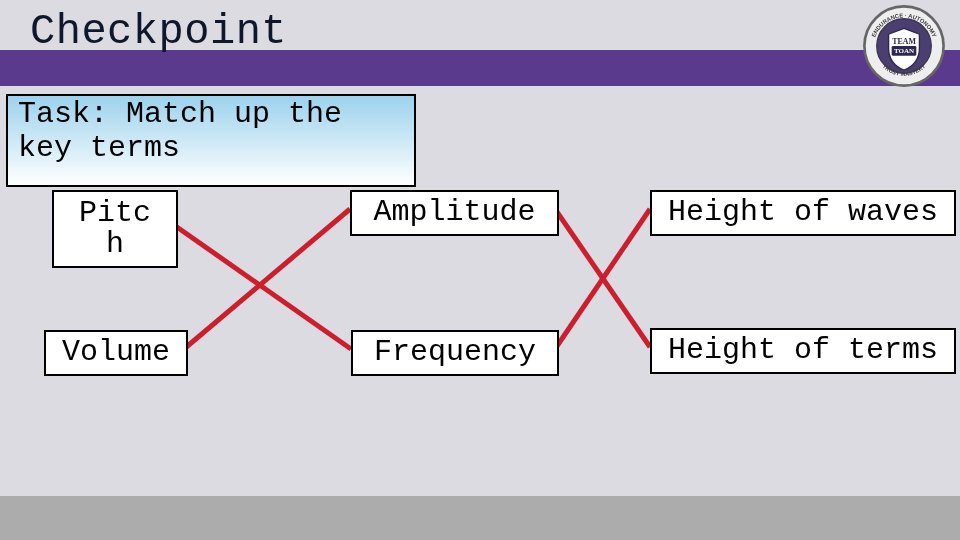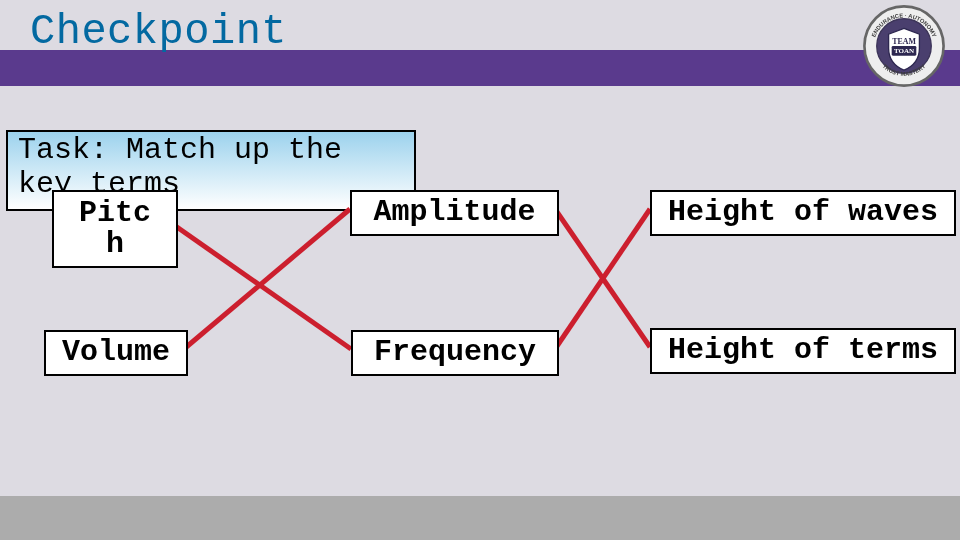--- a/index.html
+++ b/index.html
@@ -17,58 +17,56 @@
   }
   .purple-band {
     position: absolute;
     top: 50px; left: 0; width: 960px; height: 36px;
     background: #5a3a8d;
   }
   .title {
     position: absolute;
     top: 8px; left: 30px;
     font-size: 42px;
-    color: #0369a1;
+    color: #0f172a;
     letter-spacing: 0.5px;
   }
   .footer-bar {
     position: absolute;
     left: 0; bottom: 0; width: 960px; height: 44px;
     background: #a8a8a8;
     opacity: 0.93;
   }
   .task {
     position: absolute;
     top: 94px; left: 6px;
     width: 386px;
     border: 2px solid #000;
     background: linear-gradient(180deg, #9cd2ed 0%, #ffffff 100%);
     font-size: 30px;
-    padding: 2px 10px 8px 10px;
+    padding: 2px 10px 20px 10px;
     line-height: 1.12;
-    margin-top: 36px;
   }
   .term {
     position: absolute;
     border: 2px solid #000;
     background: #fff;
     z-index: 3;
     font-size: 30px;
     text-align: center;
     display: flex;
     align-items: center;
     justify-content: center;
     padding: 2px 0;
   }
   .term pre {
     margin: 0;
     font-family: inherit;
     font-size: inherit;
     line-height: 1.05;
-    font-weight: bold;
   }
   .conn {
     position: absolute;
     top: 0; left: 0;
     width: 960px; height: 540px;
     z-index: 1;
     pointer-events: none;
   }
   .conn line {
     stroke-width: 5;

